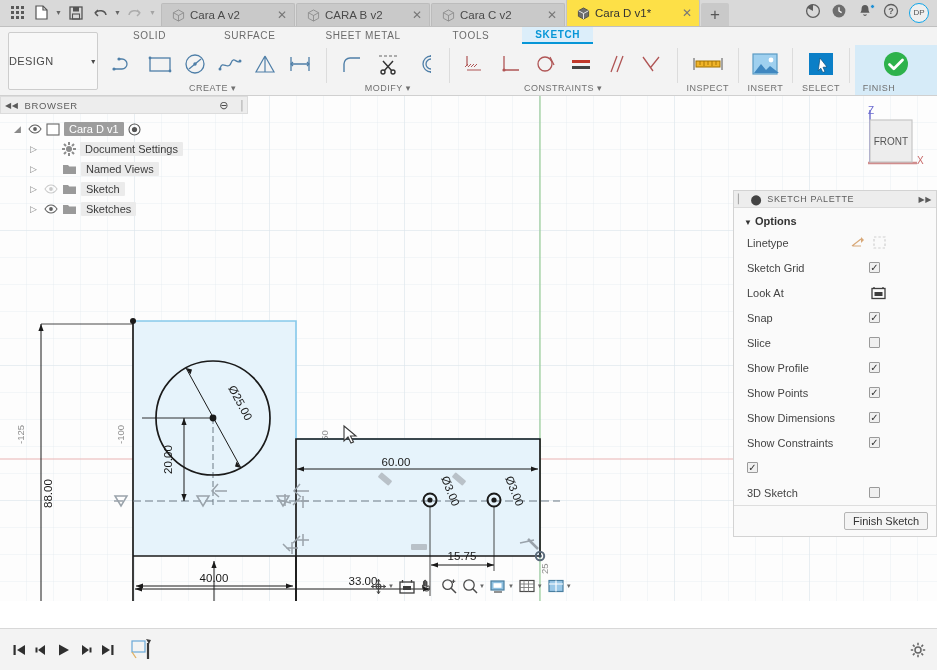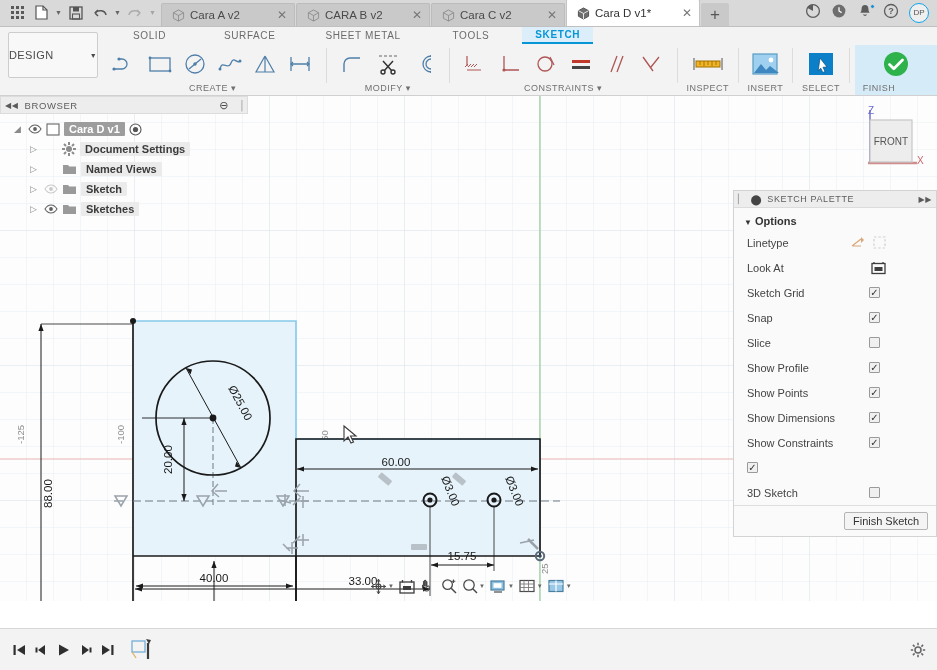--- a/index.html
+++ b/index.html
@@ -27,21 +27,21 @@
     gap:2px;}
   .grid9 i{ background:#5a5a5a; display:block; width:3px; height:3px;}
 
   .tabs{ display:flex; align-items:flex-end; height:27px; flex:0 0 auto; }
   .tab{
     height:23px; min-width:134px; display:flex; align-items:center; gap:5px;
     padding:0 6px 0 10px; background:#c9c9c9; border:1px solid #bcbcbc; border-bottom:none;
     border-radius:2px 2px 0 0; margin-right:1px; color:#4a4a4a; font-size:11.5px;
     cursor:pointer; position:relative;
   }
-  .tab.active{ background:#ffffff; border-color:#c4c4c4; color:#333; height:27px; }
+  .tab.active{ background:#fde047; border-color:#c4c4c4; color:#333; height:27px; }
   .tab .tname{ flex:1; white-space:nowrap; overflow:hidden; }
   .tab .tclose{ font-size:12px; color:#777; width:12px; text-align:center; }
   .cubeicon{ width:13px; height:13px; flex:0 0 13px; }
   .plustab{
     width:28px; height:23px; background:#c9c9c9; display:flex; align-items:center;
     justify-content:center; font-size:17px; color:#555; cursor:pointer; border-radius:2px 2px 0 0;
   }
   .tb-right{ margin-left:auto; display:flex; align-items:center; height:27px; padding-right:8px; gap:7px;}
   .rico{ width:19px; height:19px; color:#5d5d5d; cursor:pointer; position:relative;}
   .notif-dot{ position:absolute; right:1px; top:1px; width:5px;height:5px;border-radius:50%;
@@ -50,21 +50,21 @@
     width:20px;height:20px;border-radius:50%;background:#efefef;border:1px solid #0ea5e9;
     display:flex;align-items:center;justify-content:center;font-size:8px;color:#555;cursor:pointer;
   }
 
   
   #ribbon{
     position:absolute; left:0; top:27px; width:937px; height:69px; background:#f3f3f3;
     border-bottom:1px solid #d0d0d0;
   }
   #designbtn{
-    position:absolute; left:8px; top:5px; width:90px; height:46px;
+    position:absolute; left:8px; top:5px; width:90px; height:58px;
     border:1px solid #cdcdcd; background:#f8f8f8; border-radius:2px;
     display:flex; align-items:center; justify-content:space-between; gap:4px;
     font-size:11px; color:#4a4a4a; letter-spacing:.4px; cursor:pointer;
   }
   .ribtabs{ position:absolute; left:110px; top:0; height:17px; display:flex; align-items:center; }
   .ribtab{
     height:17px; padding:0 13px; display:flex; align-items:center; justify-content:center;
     font-size:10px; letter-spacing:.6px; color:#6b6b6b; cursor:pointer;
   }
   .ribtab.sel{ color:#0696d7; background:#dceefa; border-bottom:2px solid #0696d7; font-weight:bold;}
@@ -98,21 +98,21 @@
     height:18px; background:#ededed; border:1px solid #dcdcdc; display:flex; align-items:center;
     padding:0 4px; gap:6px; font-size:9.5px; letter-spacing:.6px; color:#5d5d5d;
   }
   .panelhead .ph-title{ flex:1; }
   .tree{ padding:5px 0 0 0; }
   .trow{ display:flex; align-items:center; height:20px; gap:4px; font-size:11px; color:#3b3b3b;
     cursor:pointer; }
   .arrowsm{ width:11px; text-align:center; color:#8a8a8a; font-size:9px;}
   .eye{ width:15px; display:flex; align-items:center; justify-content:center; color:#6f6f6f;}
   .eye.dim{ opacity:.32; }
-  .tlabel{ background:#ebebeb; padding:1px 5px; border-radius:1px;font-weight:bold; }
+  .tlabel{ background:#ebebeb; padding:1px 5px; border-radius:1px; }
   .tlabel.sel{ background:#9d9d9d; color:#fff; }
 
   
   #palette{
     position:absolute; right:0; top:94px; width:204px; background:#fafafa;
     border:1px solid #d3d3d3; z-index:20;
   }
   #palette .ph{ height:17px; background:#ededed; border-bottom:1px solid #dcdcdc;
     display:flex; align-items:center; padding:0 4px; gap:5px; font-size:9px;
     letter-spacing:.6px; color:#5d5d5d;}
@@ -708,34 +708,34 @@
             <path d="M1 10l9-7M2 10h8" stroke="#d8a878" stroke-width="1.2" fill="none"></path>
             <path d="M10 1l3 3-3 3z" fill="#d8a878"></path>
           </svg>
         <svg width="13" height="13" viewBox="0 0 13 13">
             <rect x="1" y="1" width="11" height="11" fill="none" stroke="#cfcfcf" stroke-width="1.2" stroke-dasharray="2.4 2"></rect>
           </svg>
       </span>
     </div>
 
     <div class="optrow">
+      <span class="olbl">Sketch Grid</span>
+      <span class="cbx on"></span>
+    </div>
+
+    <div class="optrow">
       <span class="olbl">Look At</span>
       <span class="palicon">
         <svg width="15" height="14" viewBox="0 0 15 14">
             <rect x="1" y="2.5" width="13" height="10" fill="none" stroke="#3d3d3d" stroke-width="1.3"></rect>
             <rect x="3.5" y="6" width="8" height="4" fill="#3d3d3d"></rect>
             <path d="M3 1v2M12 1v2" stroke="#3d3d3d" stroke-width="1.3"></path>
           </svg>
       </span>
     </div>
-
-    <div class="optrow">
-      <span class="olbl">Sketch Grid</span>
-      <span class="cbx on"></span>
-    </div>
     <div class="optrow">
       <span class="olbl">Snap</span>
       <span class="cbx on"></span>
     </div>
     <div class="optrow">
       <span class="olbl">Slice</span>
       <span class="cbx"></span>
     </div>
     <div class="optrow">
       <span class="olbl">Show Profile</span>

